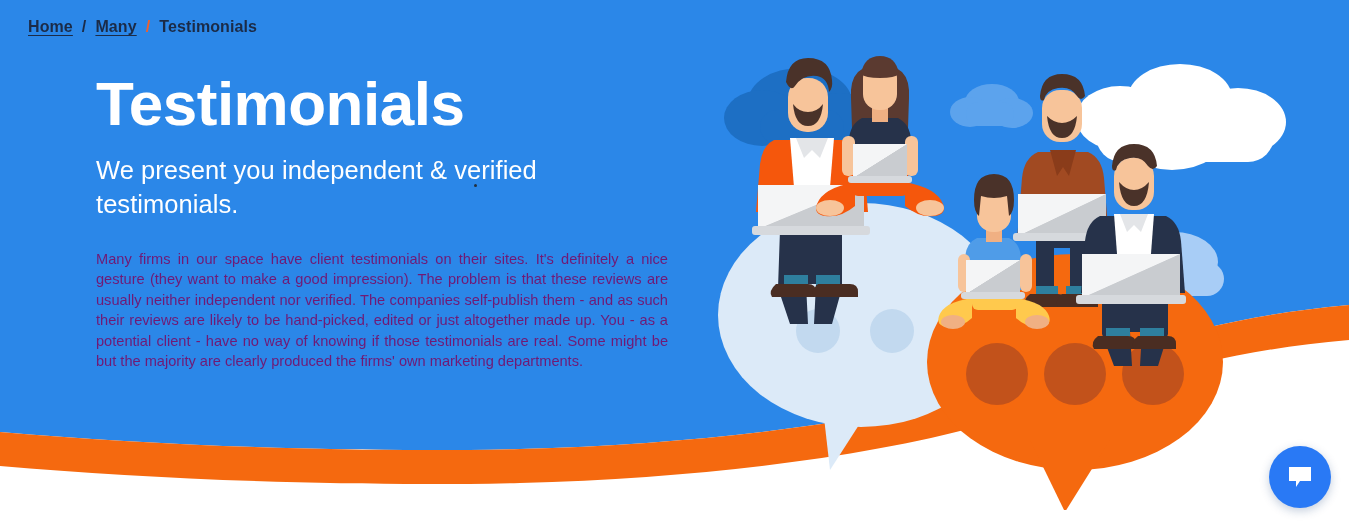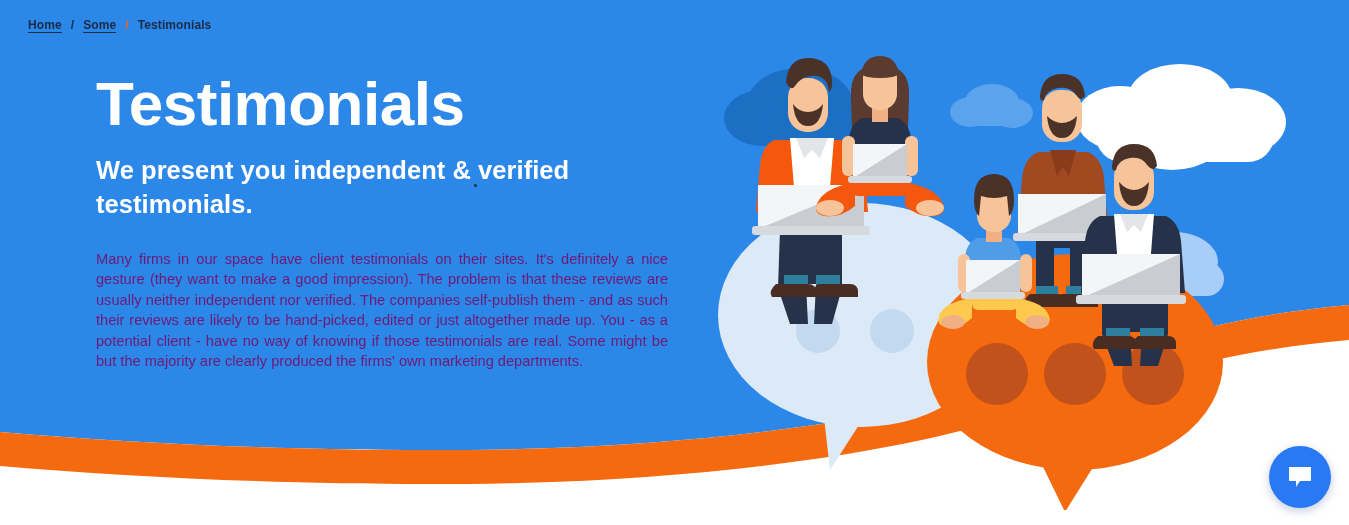--- a/index.html
+++ b/index.html
@@ -28,21 +28,21 @@
   }
 
   
   .breadcrumb {
     position: absolute;
     top: 18px;
     left: 28px;
     display: flex;
     align-items: flex-start;
     gap: 9px;
-    font-size: 12px;
+    font-size: 16px;
     font-weight: bold;
     letter-spacing: .1px;
     z-index: 40;
   }
   .crumb-link {
     color: #1b2b47;
     text-decoration: underline;
     text-underline-offset: 3px;
     cursor: pointer;
   }
@@ -62,21 +62,21 @@
     color: #ffffff;
     font-size: 62px;
     line-height: 72px;
     font-weight: bold;
     letter-spacing: -0.5px;
   }
   .page-subtitle {
     color: #ffffff;
     font-size: 25.5px;
     line-height: 34px;
-    font-weight: bold;
+    font-weight: normal;
     margin-top: 13px;
     letter-spacing: .05px;
   }
   .body-copy {
     color: #701a75;
     font-size: 14.6px;
     line-height: 20.4px;
     text-align: justify;
     margin-top: 28px;
     width: 572px;
@@ -129,21 +129,21 @@
 
     <path fill="#2b87e8" d="M0,0 H1349 V305 C1200,318 1100,360 980,392 C860,424 700,444 520,449 C360,453 160,446 0,432 Z"></path>
 
     <path fill="#f5690f" d="M0,432 C160,446 360,453 520,449 C700,444 860,424 980,392 C1100,360 1200,318 1349,305
              L1349,340 C1200,352 1100,394 980,426 C860,458 700,478 520,483 C360,487 160,480 0,466 Z"></path>
   </svg>
 
   <nav class="breadcrumb">
     <a class="crumb-link">Home</a>
     <span class="crumb-sep">/</span>
-    <a class="crumb-link">Some</a>
+    <a class="crumb-link">Many</a>
     <span class="crumb-sep accent">/</span>
     <span class="crumb-current">Testimonials</span>
   </nav>
 
   <div class="content">
     <h1 class="page-title">Testimonials</h1>
     <p class="page-subtitle">We present you independent &amp; verified testimonials.</p>
     <span class="stray-dot"></span>
     <p class="body-copy">Many firms in our space have client testimonials on their sites. It's definitely a nice gesture (they want to make a good impression). The problem is that these reviews are usually neither independent nor verified. The companies self-publish them - and as such their reviews are likely to be hand-picked, edited or just altogether made up. You - as a potential client - have no way of knowing if those testimonials are real. Some might be but the majority are clearly produced the firms' own marketing departments.</p>
   </div>

